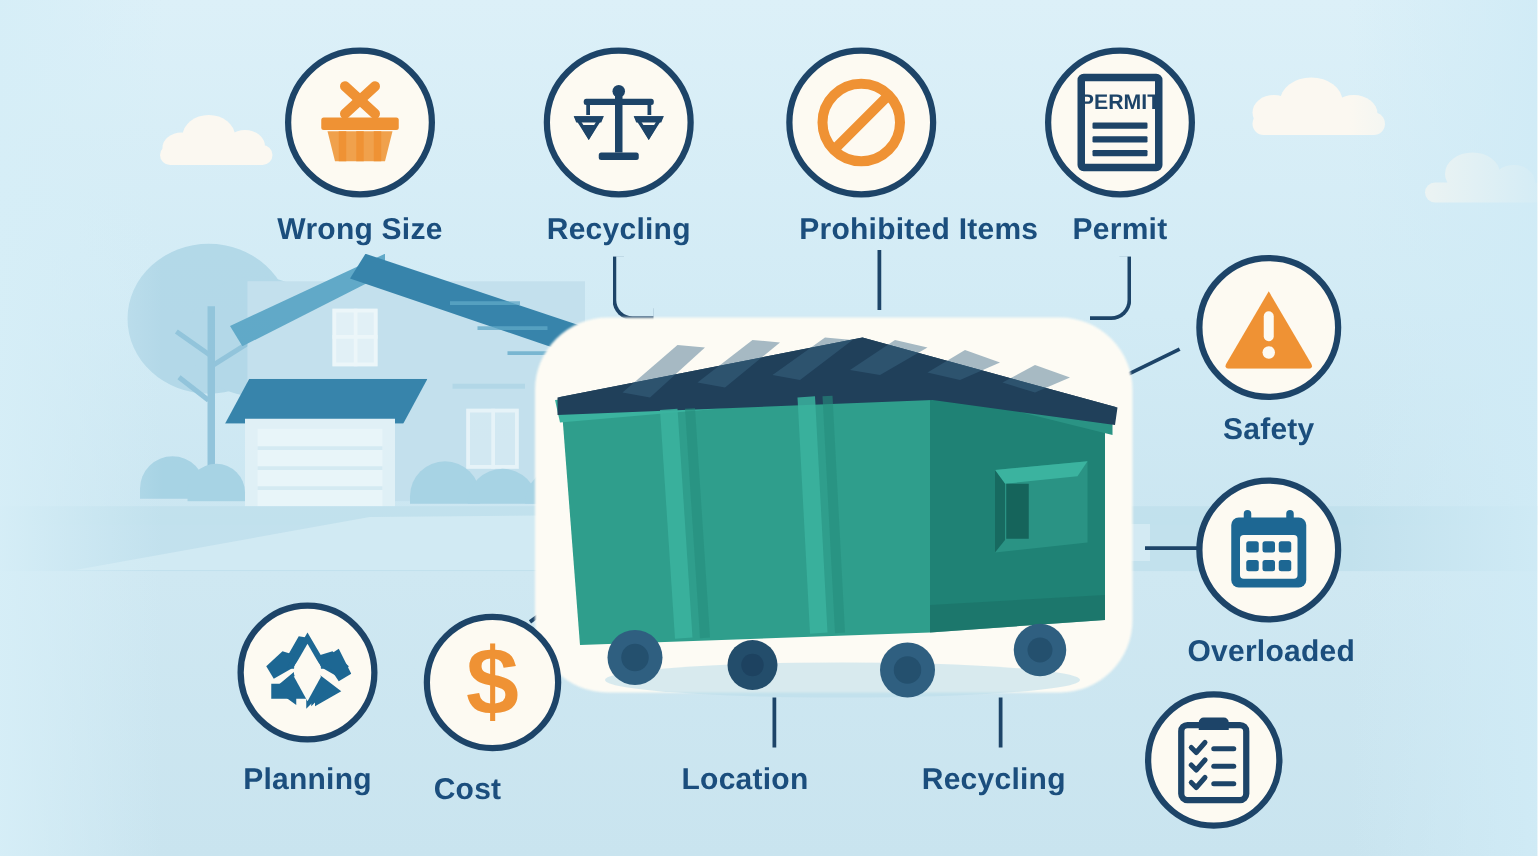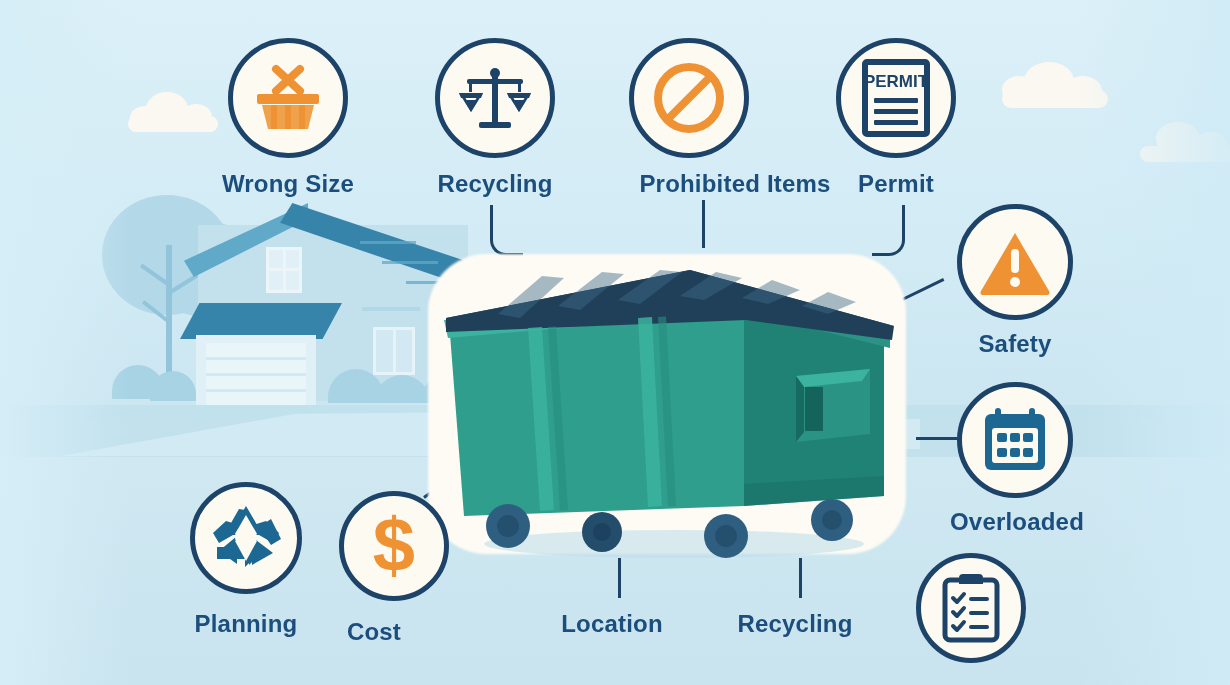--- a/index.html
+++ b/index.html
@@ -450,20 +450,20 @@
   <div class="node">
     <div class="badge" style="left:339px; top:491px; width:110px; height:110px;">
       <svg width="62" height="78" viewBox="0 0 62 78">
         <text x="31" y="64" text-anchor="middle" font-family="Liberation Sans, sans-serif" font-size="76" font-weight="bold" fill="#ef9234">$</text>
       </svg>
     </div>
     <div class="label c" style="left:374px; top:618px;">Cost</div>
   </div>
 
   <div class="node">
-    <div class="label c" style="left:612px; top:610px;">Location</div>
+    <div class="label c" style="left:596px; top:610px;">Location</div>
   </div>
 
   <div class="node">
     <div class="label c" style="left:795px; top:610px;">Recycling</div>
   </div>
 
 </div>
 
 </body></html>

